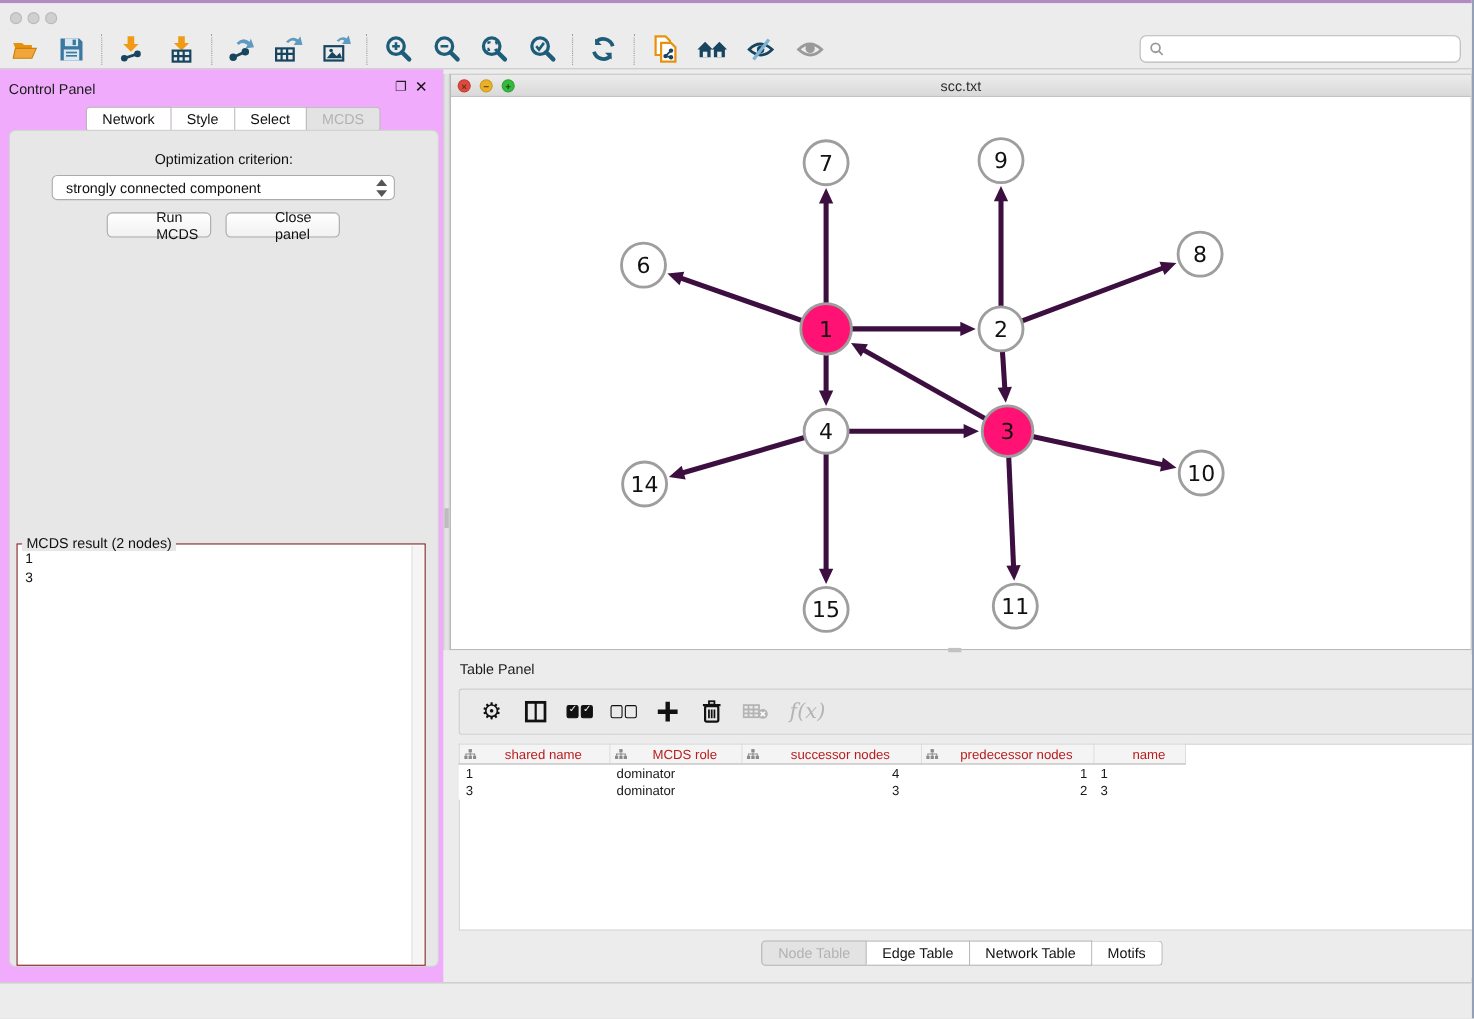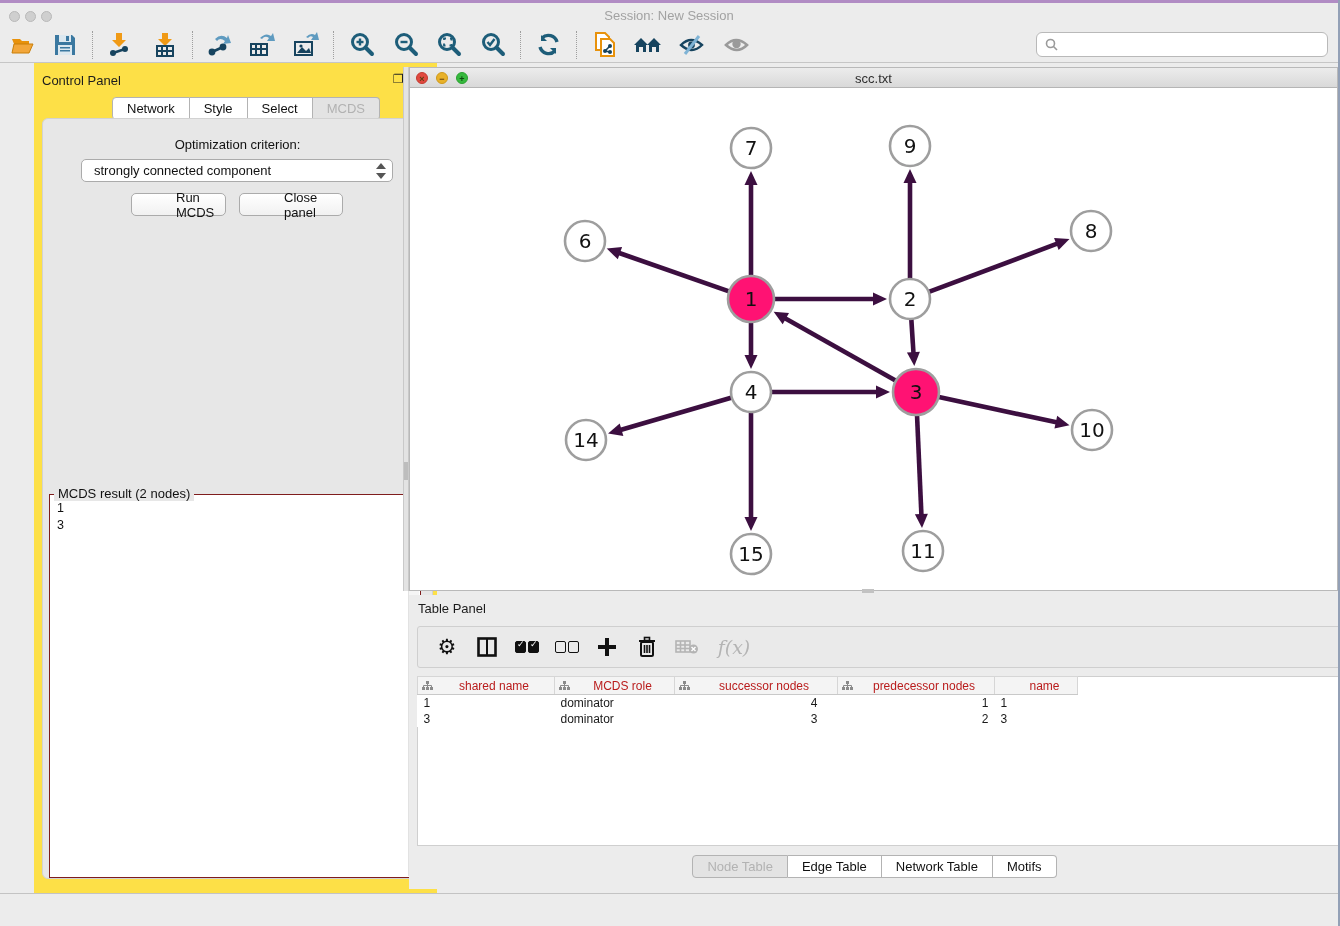--- a/index.html
+++ b/index.html
@@ -13,21 +13,21 @@
   .titlebar{left:0;top:3px;width:100%;height:24px;background:#ececec;}
   .win-title{width:100%;text-align:center;top:5px;font-size:13px;color:#a2a2a2;}
   .tl{width:11px;height:11px;border-radius:50%;top:8px;background:#cfcfcf;border:1px solid #b9b9b9;}
   .toolbar{left:0;top:27px;width:100%;height:36px;background:#ececec;border-bottom:1px solid #c6c6c6;}
   .tbtn{top:3px;width:38px;height:30px;display:flex;align-items:center;justify-content:center;cursor:default;}
   .tsep{top:4px;width:0;height:28px;border-left:1px dotted #9e9e9e;}
   .searchbox{right:10px;top:5px;width:292px;height:25px;background:#fff;border:1px solid #b9b9b9;
              border-radius:6px;display:flex;align-items:center;padding:0 8px;gap:5px;}
   .searchbox input{border:none;outline:none;flex:1;font-size:13px;background:transparent;}
   
-  .cpanel{left:0;top:63px;width:403px;height:830px;background:#fde047;margin-left:34px;}
+  .cpanel{left:0;top:63px;width:403px;height:830px;background:#f0abfc;}
   .panel-title{font-size:13px;color:#1c1c1c;}
   .float-glyph{font-size:12px;color:#222;font-weight:bold;}
   .close-glyph{font-size:14px;color:#111;font-weight:bold;}
   .seg-tabs{display:flex;}
   .seg-tab{height:21px;line-height:21px;padding:0 14px;font-size:13px;background:#fff;
            border:1px solid #b3b3b3;border-left:none;color:#111;cursor:default;white-space:nowrap;}
   .seg-tab:first-child{border-left:1px solid #b3b3b3;border-radius:4px 0 0 4px;}
   .seg-tab:last-child{border-radius:0 4px 4px 0;}
   .seg-tab.sel{background:#e3e3e3;color:#b2b2b2;}
   .cp-inner{left:8px;top:118px;width:391px;height:761px;background:#e7e7e7;border:1px solid #d2d2d2;border-radius:6px;}
@@ -76,21 +76,20 @@
 </head>
 <body>
 
 <div id="root">
 
   <div class="abs top-accent"></div>
   <div class="abs titlebar">
     <div class="abs tl" style="left:9px"></div>
     <div class="abs tl" style="left:25px"></div>
     <div class="abs tl" style="left:41px"></div>
-    <div class="abs win-title">Session: New Session</div>
   </div>
 
   <div class="abs toolbar">
     <div class="abs tbtn" style="left:4px">
       <svg width="26" height="22">
         <path d="M2 5 h8 l2 2 h7 v3 h-15 z" fill="#e8920c"></path>
         <path d="M4 10 h19 l-4 9 h-17 z" fill="#f2a63a" stroke="#c97f08" stroke-width="1"></path>
       </svg>
     </div>
     <div class="abs tbtn" style="left:46px">

